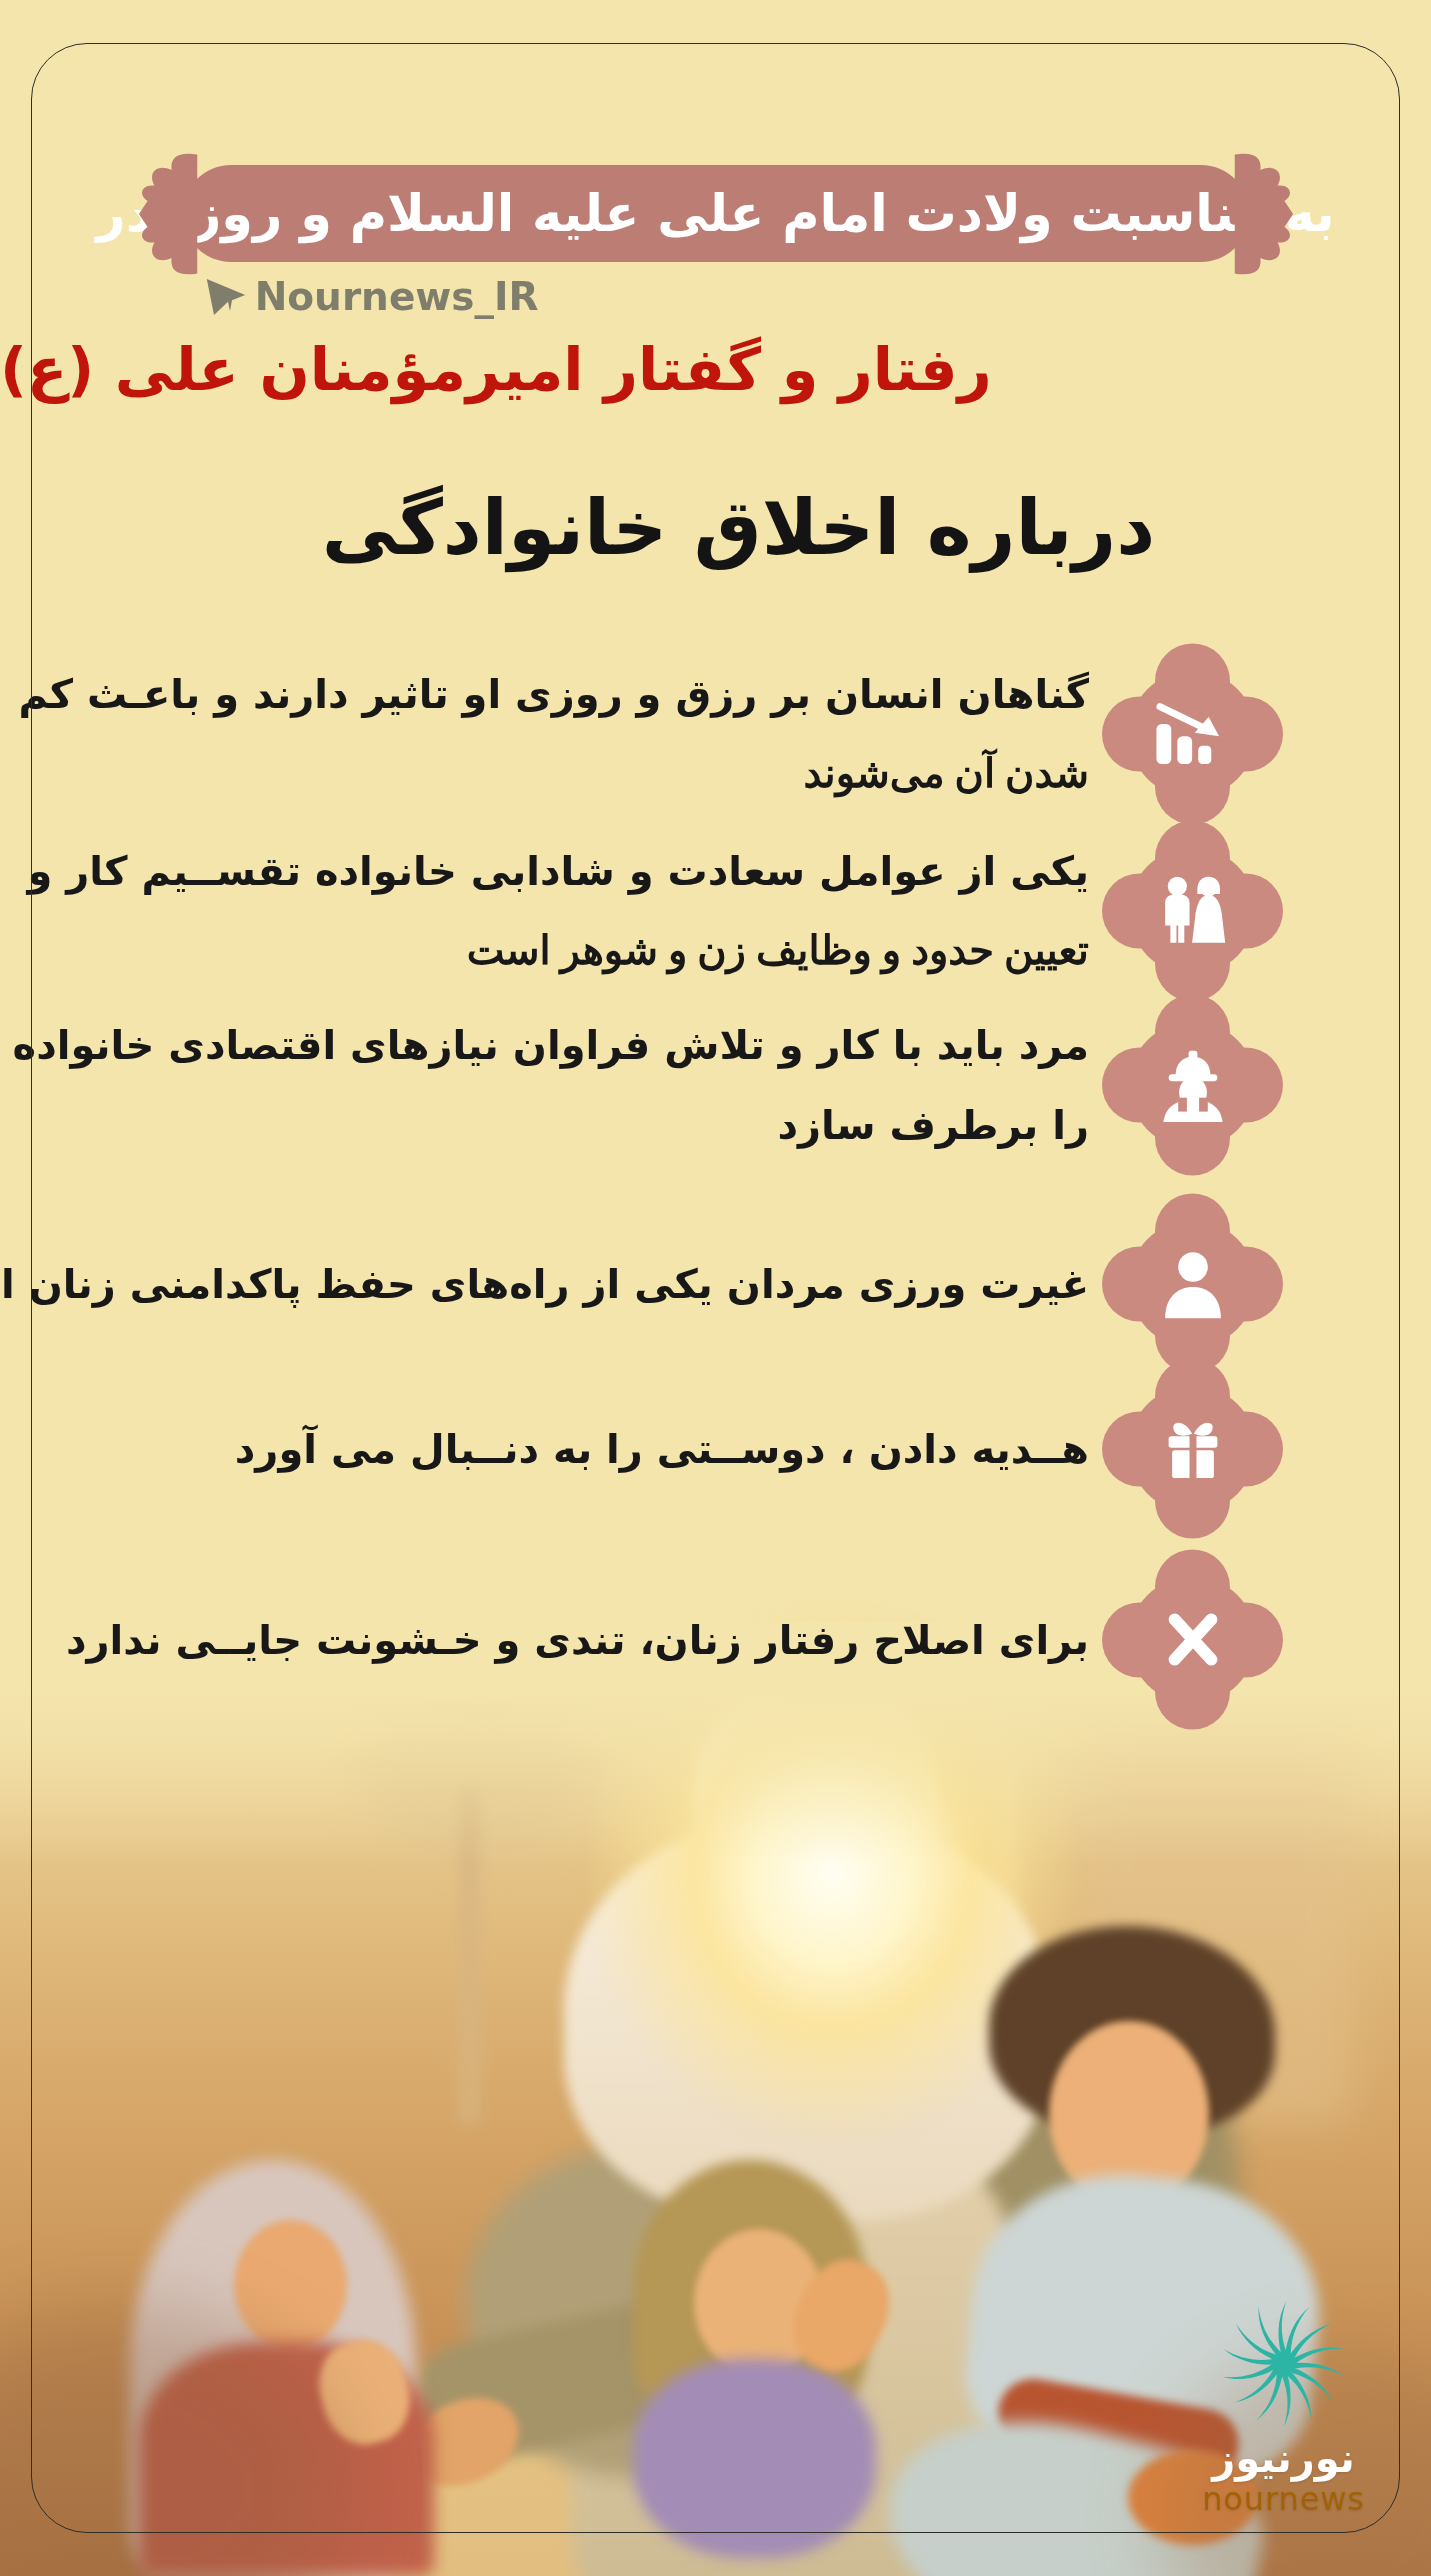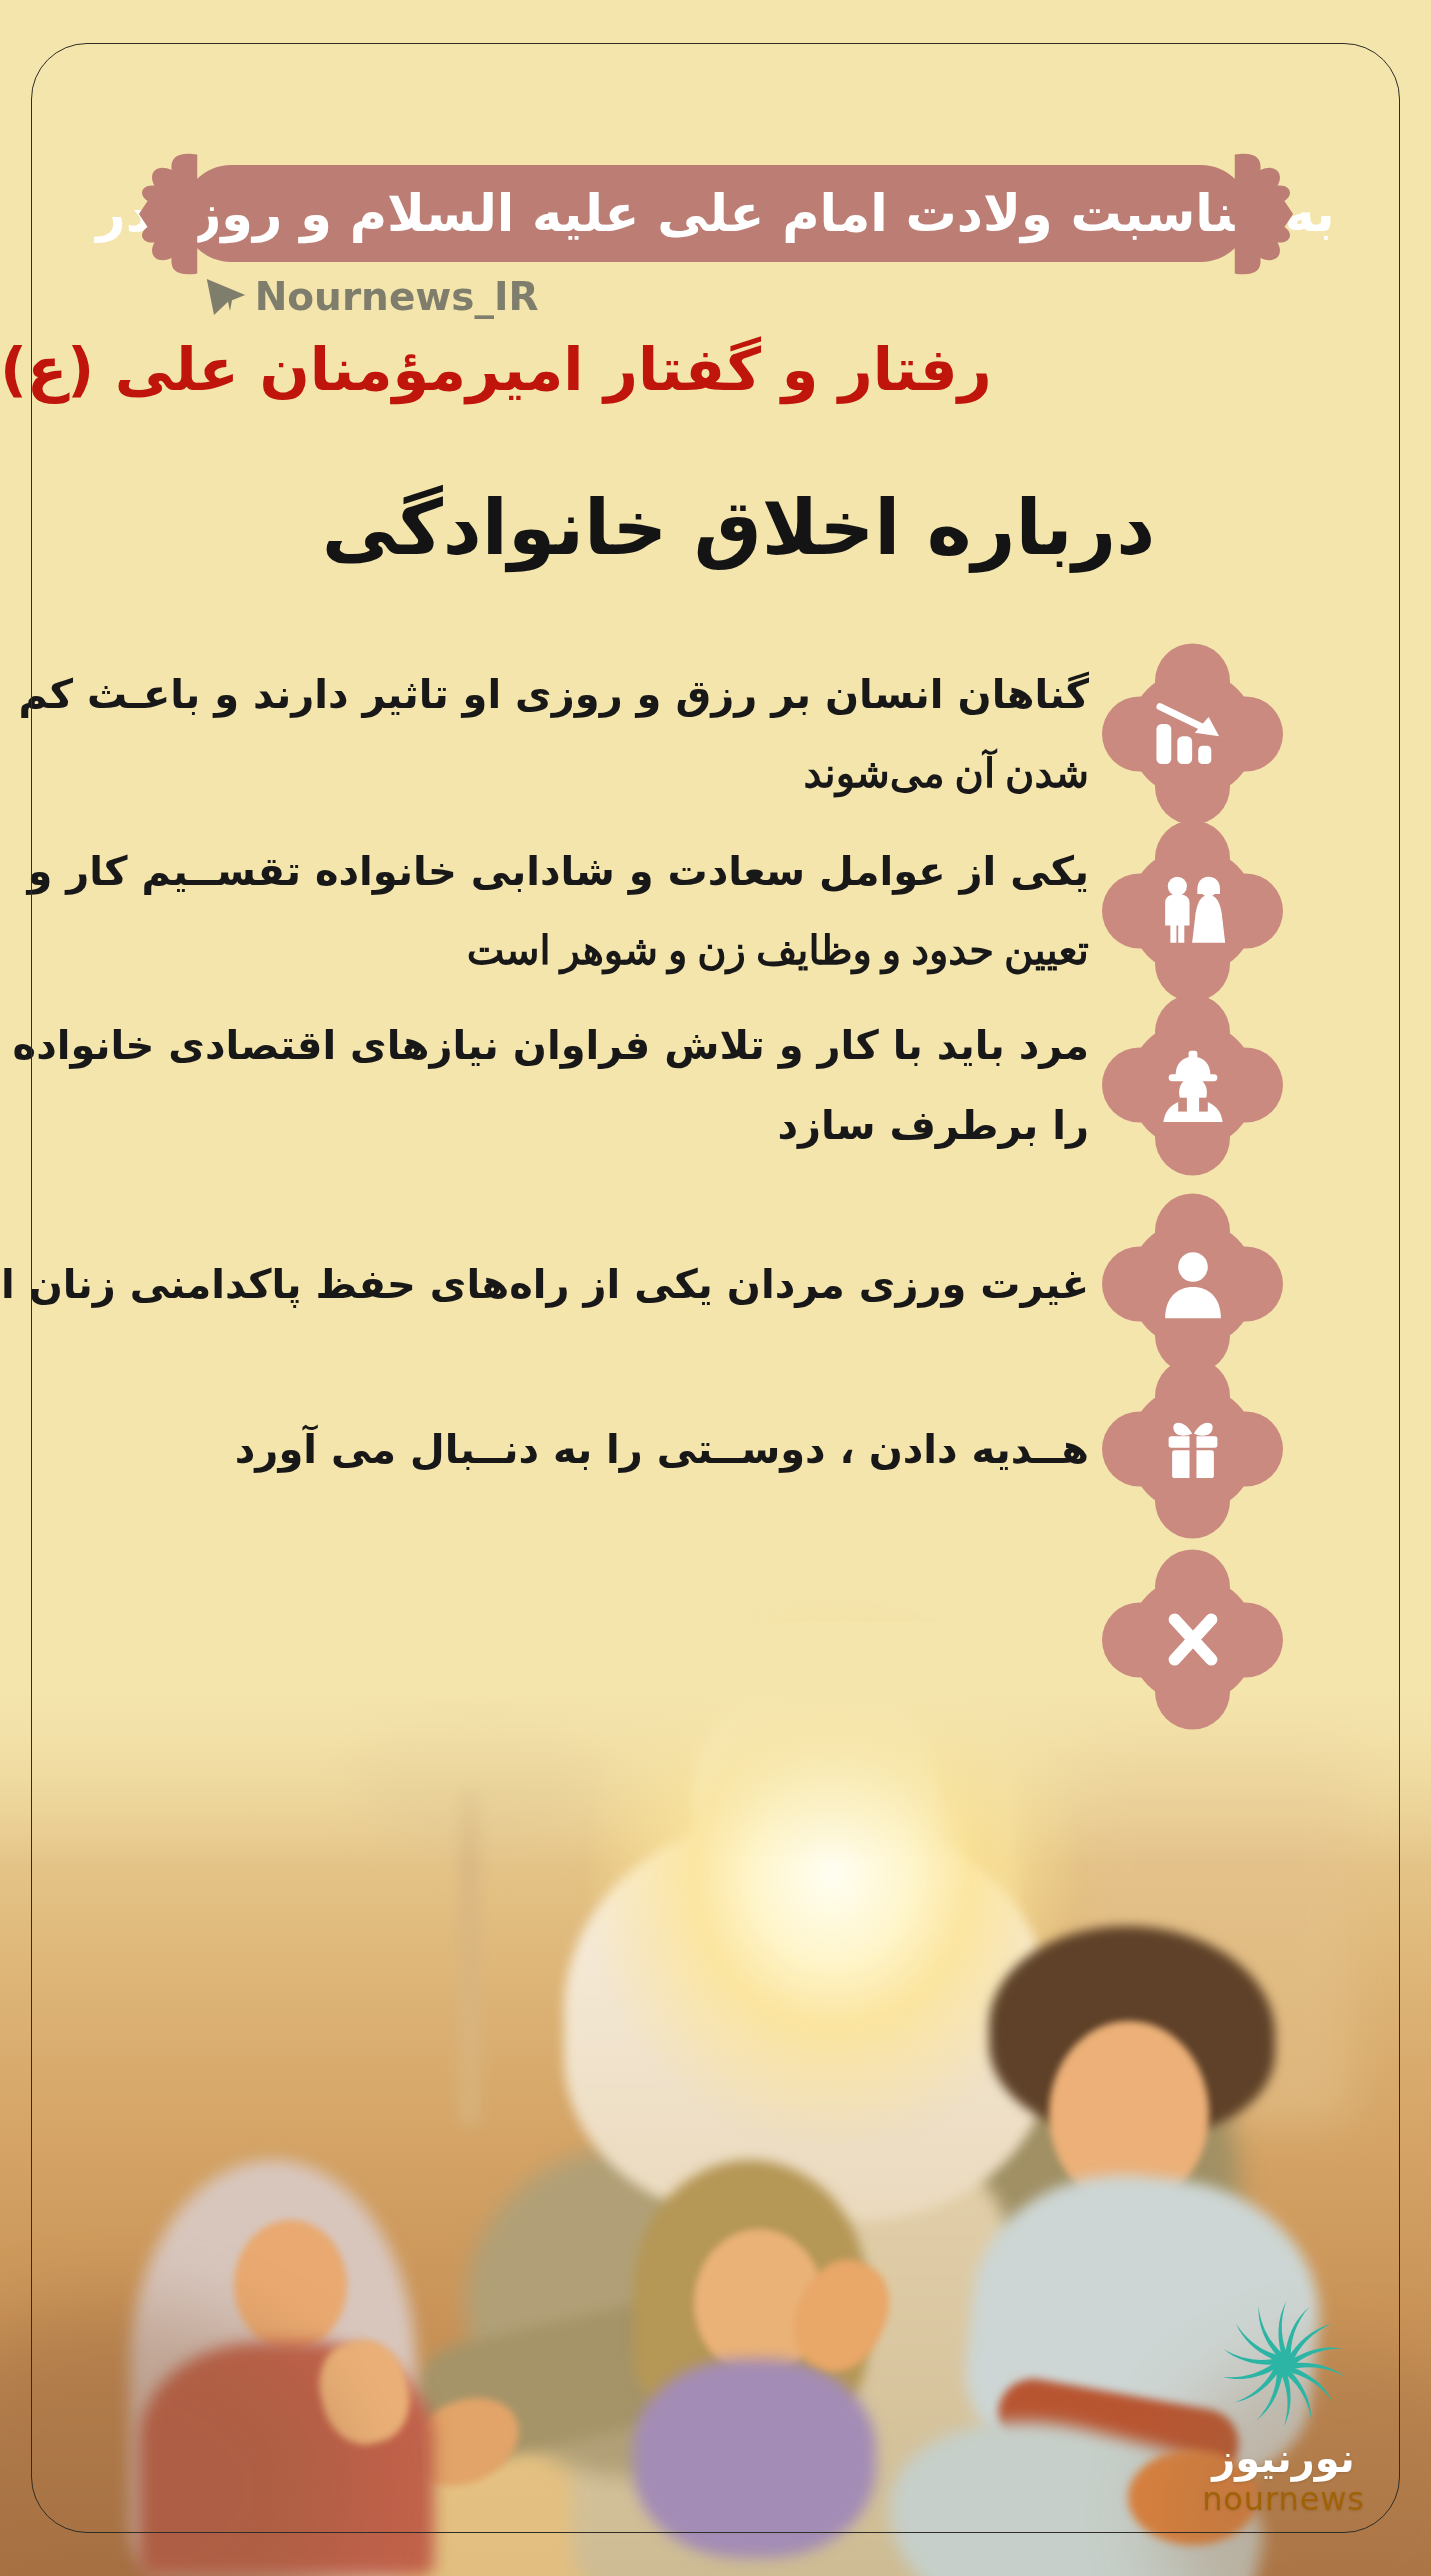--- a/index.html
+++ b/index.html
@@ -301,20 +301,23 @@
         <path d="M49,33 C40,16 24,18 28,29 C31,37 42,36 49,33 Z" fill="#fff"></path>
         <path d="M51,33 C60,16 76,18 72,29 C69,37 58,36 51,33 Z" fill="#fff"></path>
         <rect x="22" y="36" width="56" height="13" rx="3" fill="#fff"></rect>
         <rect x="26" y="52" width="48" height="32" rx="3" fill="#fff"></rect>
         <rect x="46" y="34" width="8" height="52" fill="#cb8a80"></rect>
       </svg>
     </div>
   </div>
 
   <div class="item i6">
+    <div class="item-text">
+      <div class="line right">برای اصلاح رفتار زنان، تندی و خـشونت جایــی ندارد</div>
+    </div>
     <div class="badge">
       <div class="part diamond"></div>
         <div class="part lobe n"></div>
         <div class="part lobe s"></div>
       <div class="part lobe w"></div>
         <div class="part lobe e"></div>
         <div class="part core"></div>
       <svg class="glyph" viewBox="0 0 100 100">
         <path d="M29,27 L71,73" stroke="#fff" stroke-width="14" stroke-linecap="round"></path>
         <path d="M71,27 L29,73" stroke="#fff" stroke-width="14" stroke-linecap="round"></path>

